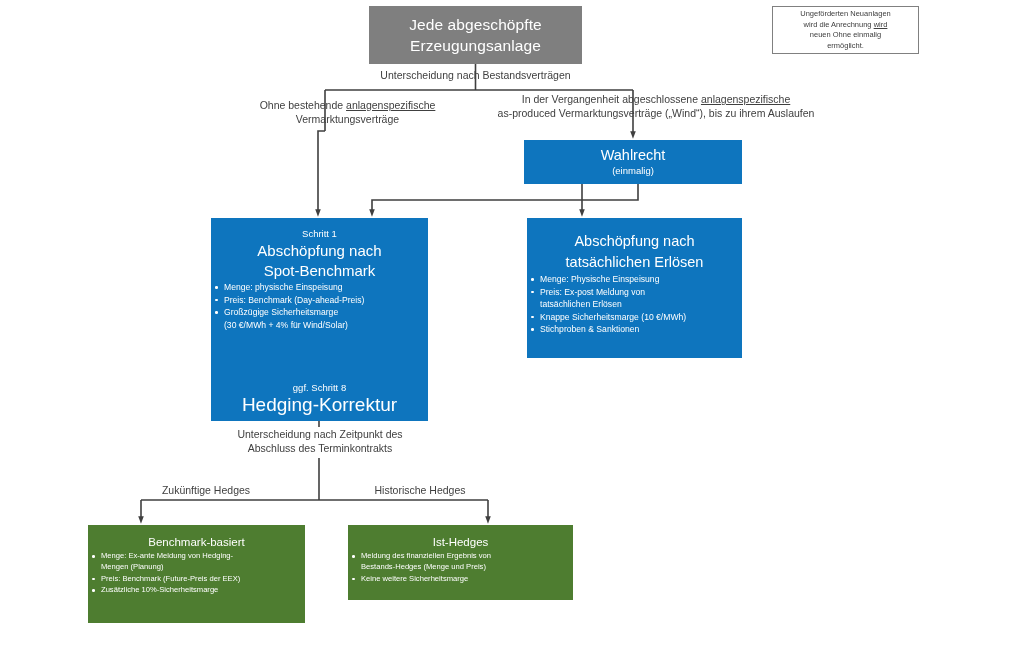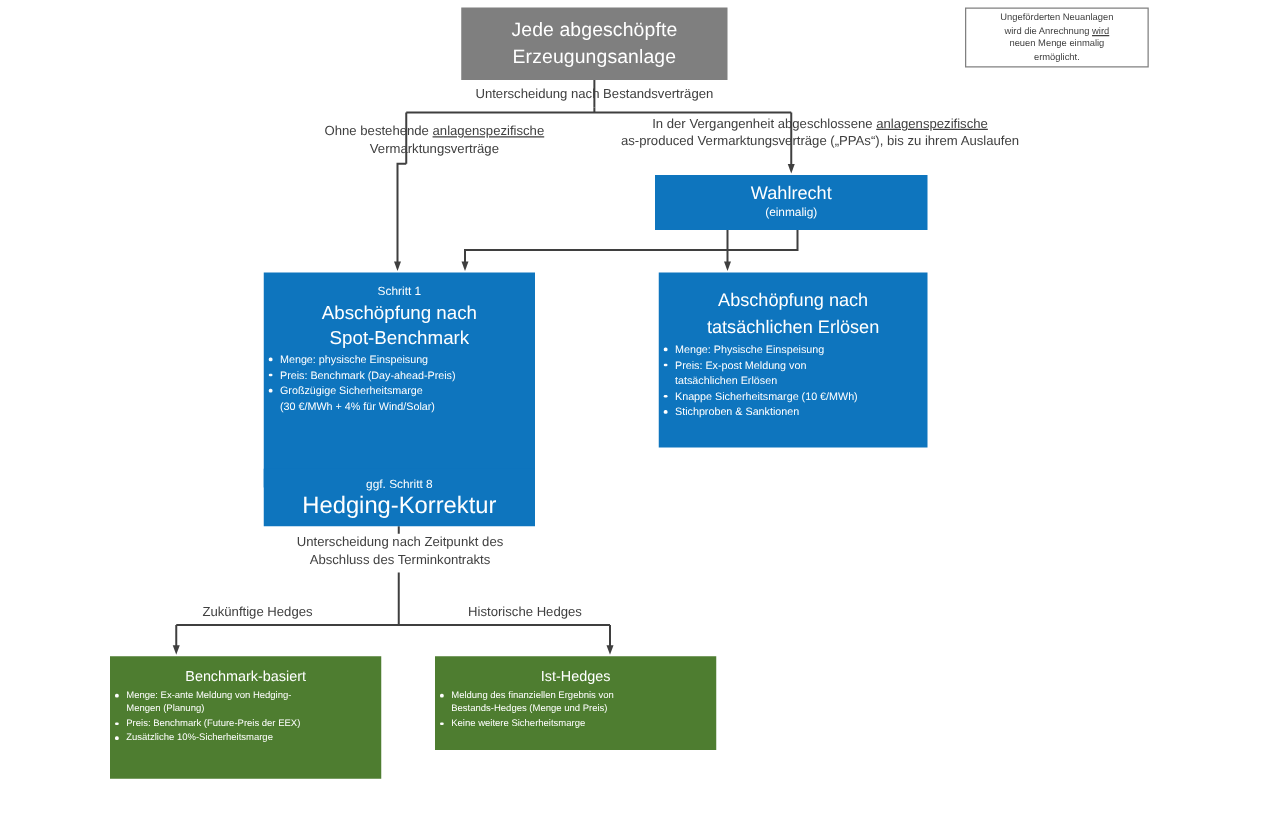--- a/index.html
+++ b/index.html
@@ -158,35 +158,35 @@
     <div>
       <div>Jede abgeschöpfte</div>
       <div>Erzeugungsanlage</div>
     </div>
   </div>
 
   <div class="node note-box">
     <div>
       <div>Ungeförderten Neuanlagen</div>
       <div><span>wird die Anrechnung </span><span class="u">wird</span></div>
-      <div>neuen Menge einmalig</div>
+      <div>neuen Ohne einmalig</div>
       <div>ermöglicht.</div>
     </div>
   </div>
 
   <div class="lbl lbl-unterscheid1">Unterscheidung nach Bestandsverträgen</div>
 
   <div class="lbl lbl-ohne">
     <span>Ohne bestehende </span><span class="u">anlagenspezifische</span><br>
     <span>Vermarktungsverträge</span>
   </div>
 
   <div class="lbl lbl-verg">
     <span>In der Vergangenheit abgeschlossene </span><span class="u">anlagenspezifische</span><br>
-    <span>as-produced Vermarktungsverträge („PPAs“), bis zu ihrem Auslaufen</span>
+    <span>as-produced Vermarktungsverträge („Wind“), bis zu ihrem Auslaufen</span>
   </div>
 
   <div class="lbl lbl-unterscheid2">
     <div>Unterscheidung nach Zeitpunkt des</div>
     <div>Abschluss des Terminkontrakts</div>
   </div>
 
   <div class="lbl lbl-zuk">Zukünftige Hedges</div>
   <div class="lbl lbl-hist">Historische Hedges</div>
 

